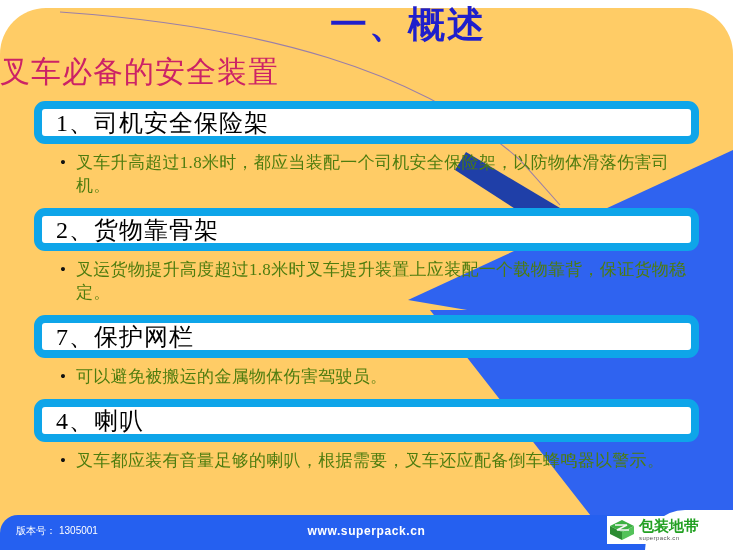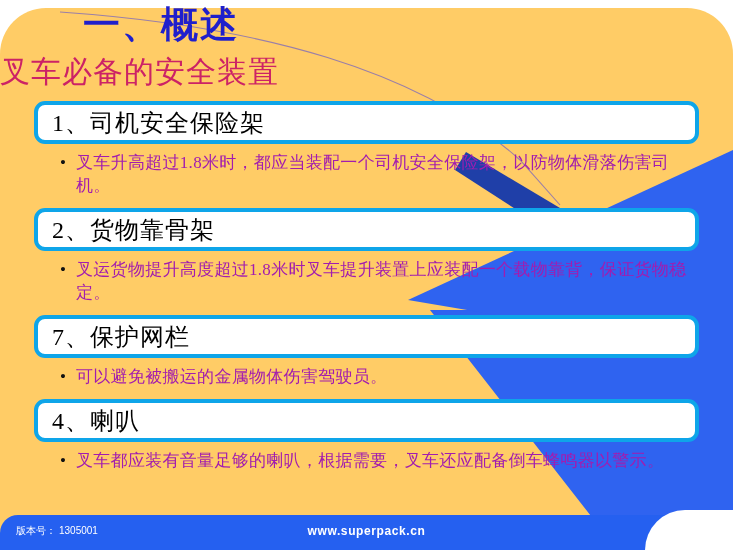--- a/index.html
+++ b/index.html
@@ -50,21 +50,21 @@
     height: 550px;
     pointer-events: none;
   }
 
   
   .title {
     position: absolute;
     left: 0;
     top: 2px;
     width: 733px;
-    text-align: left;
+    text-align: center;
     color: #1f1fcc;
     font-size: 37px;
     font-weight: bold;
     letter-spacing: 2px;
     line-height: 46px;
     padding-left: 83px;
     box-sizing: border-box;
     white-space: nowrap;
   }
   .subtitle {
@@ -83,21 +83,21 @@
   .section {
     position: absolute;
     left: 0;
     width: 733px;
   }
   .headbox {
     position: relative;
     margin: 0 34px 0 34px;
     height: 43px;
     background: #ffffff;
-    border: 4px solid #0ea5e9;
+    border: 8px solid #0ea5e9;
     border-radius: 11px;
     box-sizing: border-box;
     display: flex;
     align-items: center;
     padding-left: 14px;
   }
   .headbox-label {
     color: #000000;
     font-size: 24px;
     line-height: 26px;
@@ -112,21 +112,21 @@
   .bullet-dot {
     flex: 0 0 auto;
     width: 16px;
     color: #111111;
     font-size: 17px;
     line-height: 23px;
     text-align: left;
   }
   .bullet-text {
     flex: 1 1 auto;
-    color: #a21caf;
+    color: #4d7c0f;
     font-size: 17px;
     line-height: 23px;
     letter-spacing: 0.3px;
   }
 
   
   .footer {
     position: absolute;
     left: 0;
     bottom: 0;
@@ -269,15 +269,29 @@
       <span class="bullet-text">叉车都应装有音量足够的喇叭，根据需要，叉车还应配备倒车蜂鸣器以警示。</span>
     </div>
   </div>
 
   <div class="footer">
     <div class="footer-version">
       <span>版本号：</span><span class="num">1305001</span>
     </div>
     <div class="footer-url">www.superpack.cn</div>
     <div class="footer-disc"></div>
+    <div class="logo">
+      <div class="logo-mark">
+        <svg viewBox="0 0 30 26" width="30" height="26">
+          <polygon points="3,9 15,3 27,9 15,15" fill="#3cb043"></polygon>
+          <polygon points="3,9 15,15 15,23 3,17" fill="#2d8c33"></polygon>
+          <polygon points="27,9 15,15 15,23 27,17" fill="#54c25a"></polygon>
+          <path d="M 8,8 L 20,8 L 10,13 L 22,13" stroke="#f5f5f5" stroke-width="1.6" fill="none"></path>
+        </svg>
+      </div>
+      <div class="logo-text">
+        <span class="logo-cn">包装地带</span>
+        <span class="logo-en">superpack.cn</span>
+      </div>
+    </div>
   </div>
 
 </div>
 
 </body></html>

